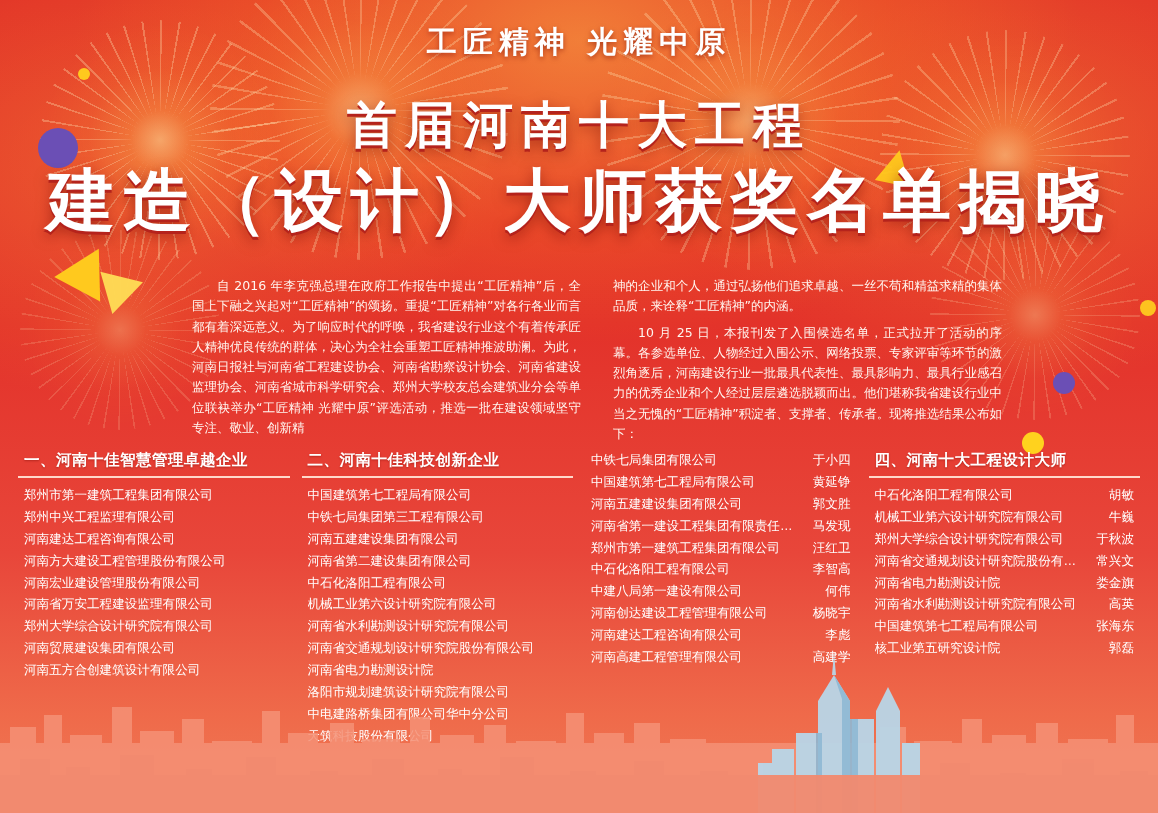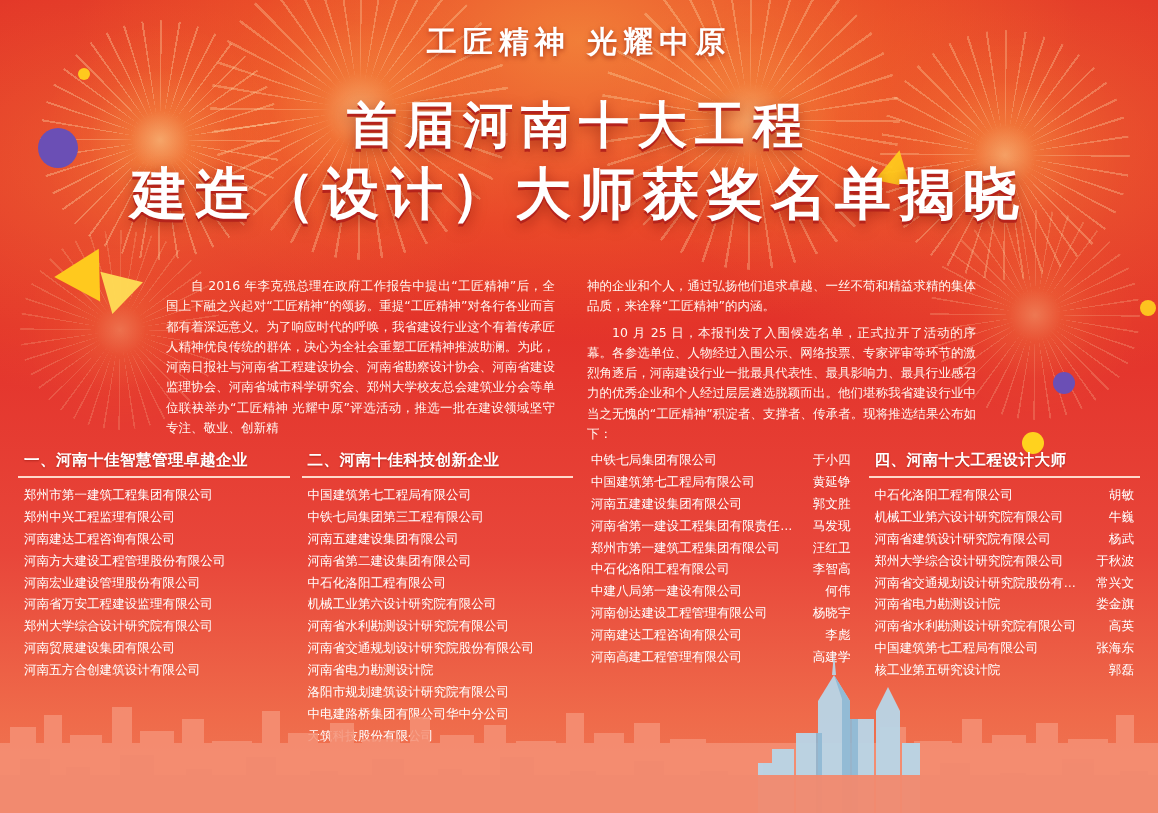--- a/index.html
+++ b/index.html
@@ -40,24 +40,24 @@
     font-weight:bold;font-size:30px;letter-spacing:6px;color:#fff;
     text-shadow:0 2px 5px rgba(120,10,5,.55);
   }
   #title1,#title2{
     font-family:"DejaVu Serif","Liberation Serif",serif;
     font-weight:bold;color:#fff;letter-spacing:8px;
     text-shadow:0 3px 0 #b5231c, 0 5px 14px rgba(110,8,4,.55);
     line-height:1.18;
   }
   #title1{font-size:50px;margin-top:32px;}
-  #title2{font-size:56px;margin-top:6px;}
+  #title2{font-size:68px;margin-top:6px;}
   
   #intro{
-    position:absolute;left:166px;top:276px;width:810px;
+    position:absolute;left:192px;top:276px;width:810px;
     display:flex;gap:32px;color:#fff5ef;font-size:12.5px;line-height:1.62;
     font-family:"DejaVu Sans","Liberation Sans",sans-serif;
   }
   #intro p{margin:0 0 6px 0;text-align:justify;}
   #intro .col{width:390px;}
   .indent{text-indent:2em;}
   
   #cols{
     position:absolute;left:18px;top:450px;right:18px;
     display:flex;gap:12px;
@@ -258,24 +258,20 @@
 
     <div class="col-block">
       <div class="col-head">四、河南十大工程设计大师</div>
       <div class="entry">
           <span class="org">中石化洛阳工程有限公司</span>
           <span class="person">胡敏</span>
         </div>
       <div class="entry">
           <span class="org">机械工业第六设计研究院有限公司</span>
           <span class="person">牛巍</span>
-        </div>
-      <div class="entry">
-          <span class="org">河南省建筑设计研究院有限公司</span>
-          <span class="person">杨武</span>
         </div>
       <div class="entry">
           <span class="org">郑州大学综合设计研究院有限公司</span>
           <span class="person">于秋波</span>
         </div>
       <div class="entry">
           <span class="org">河南省交通规划设计研究院股份有限公司</span>
           <span class="person">常兴文</span>
         </div>
       <div class="entry">

